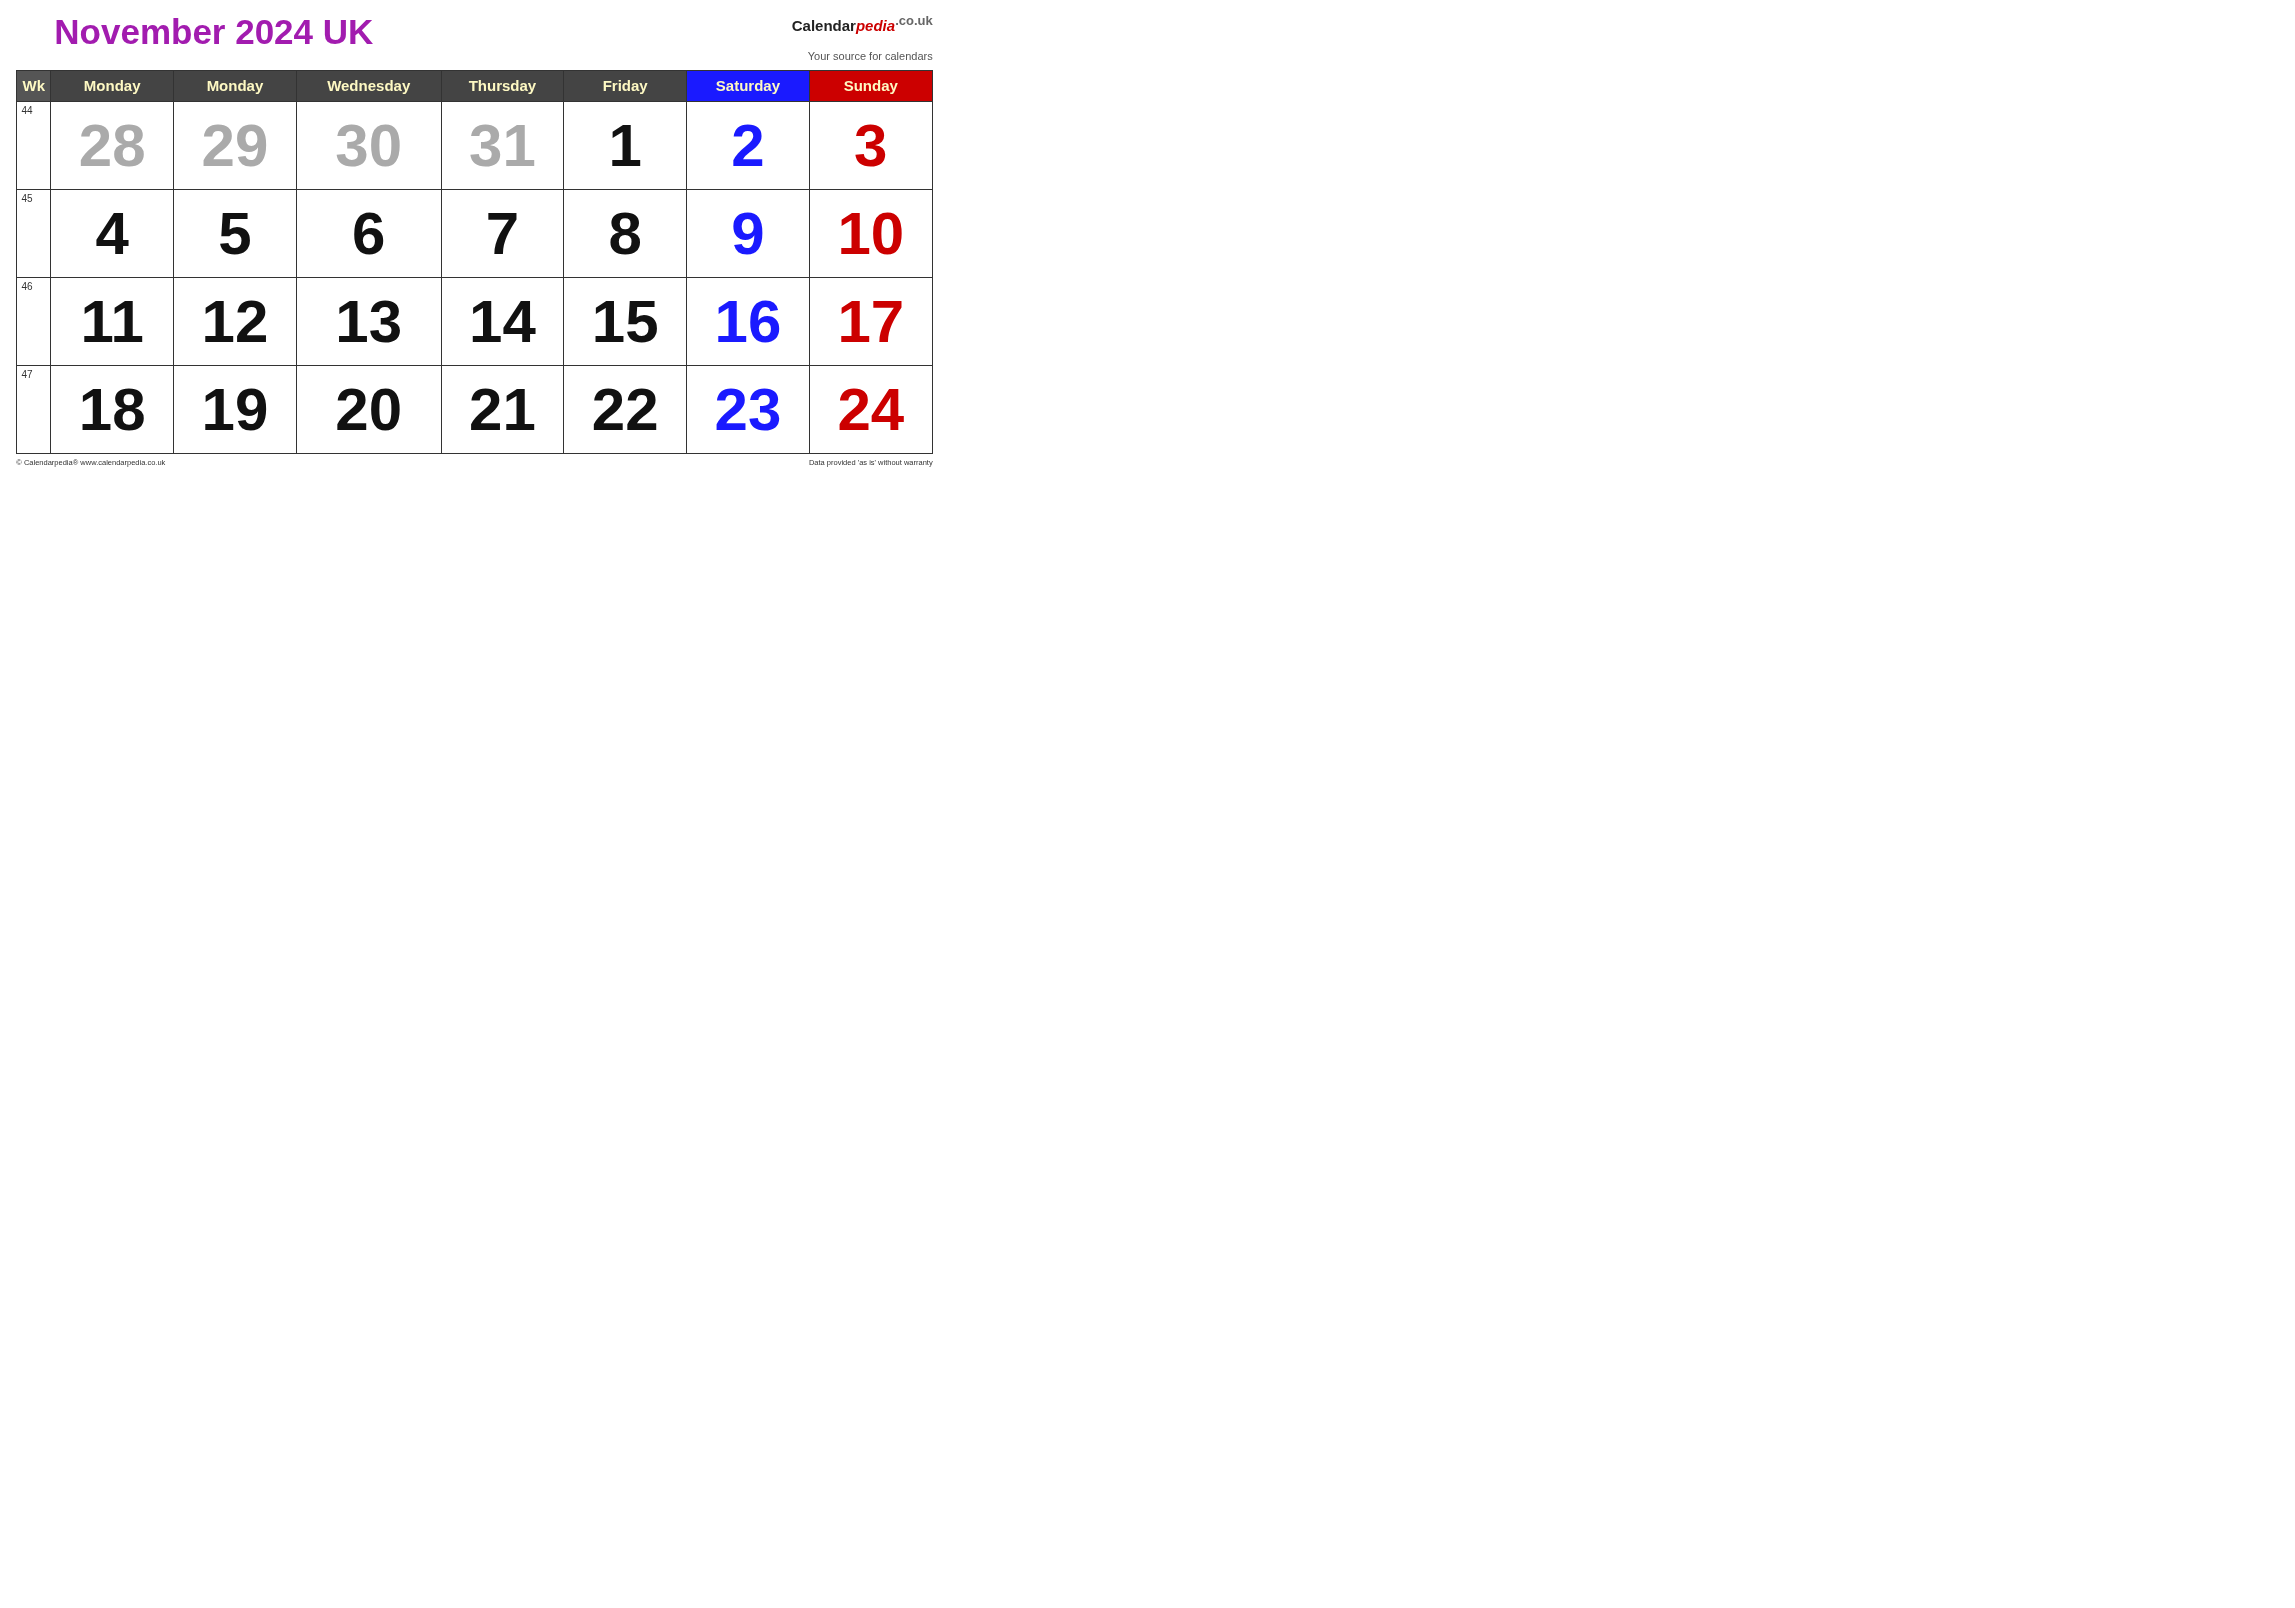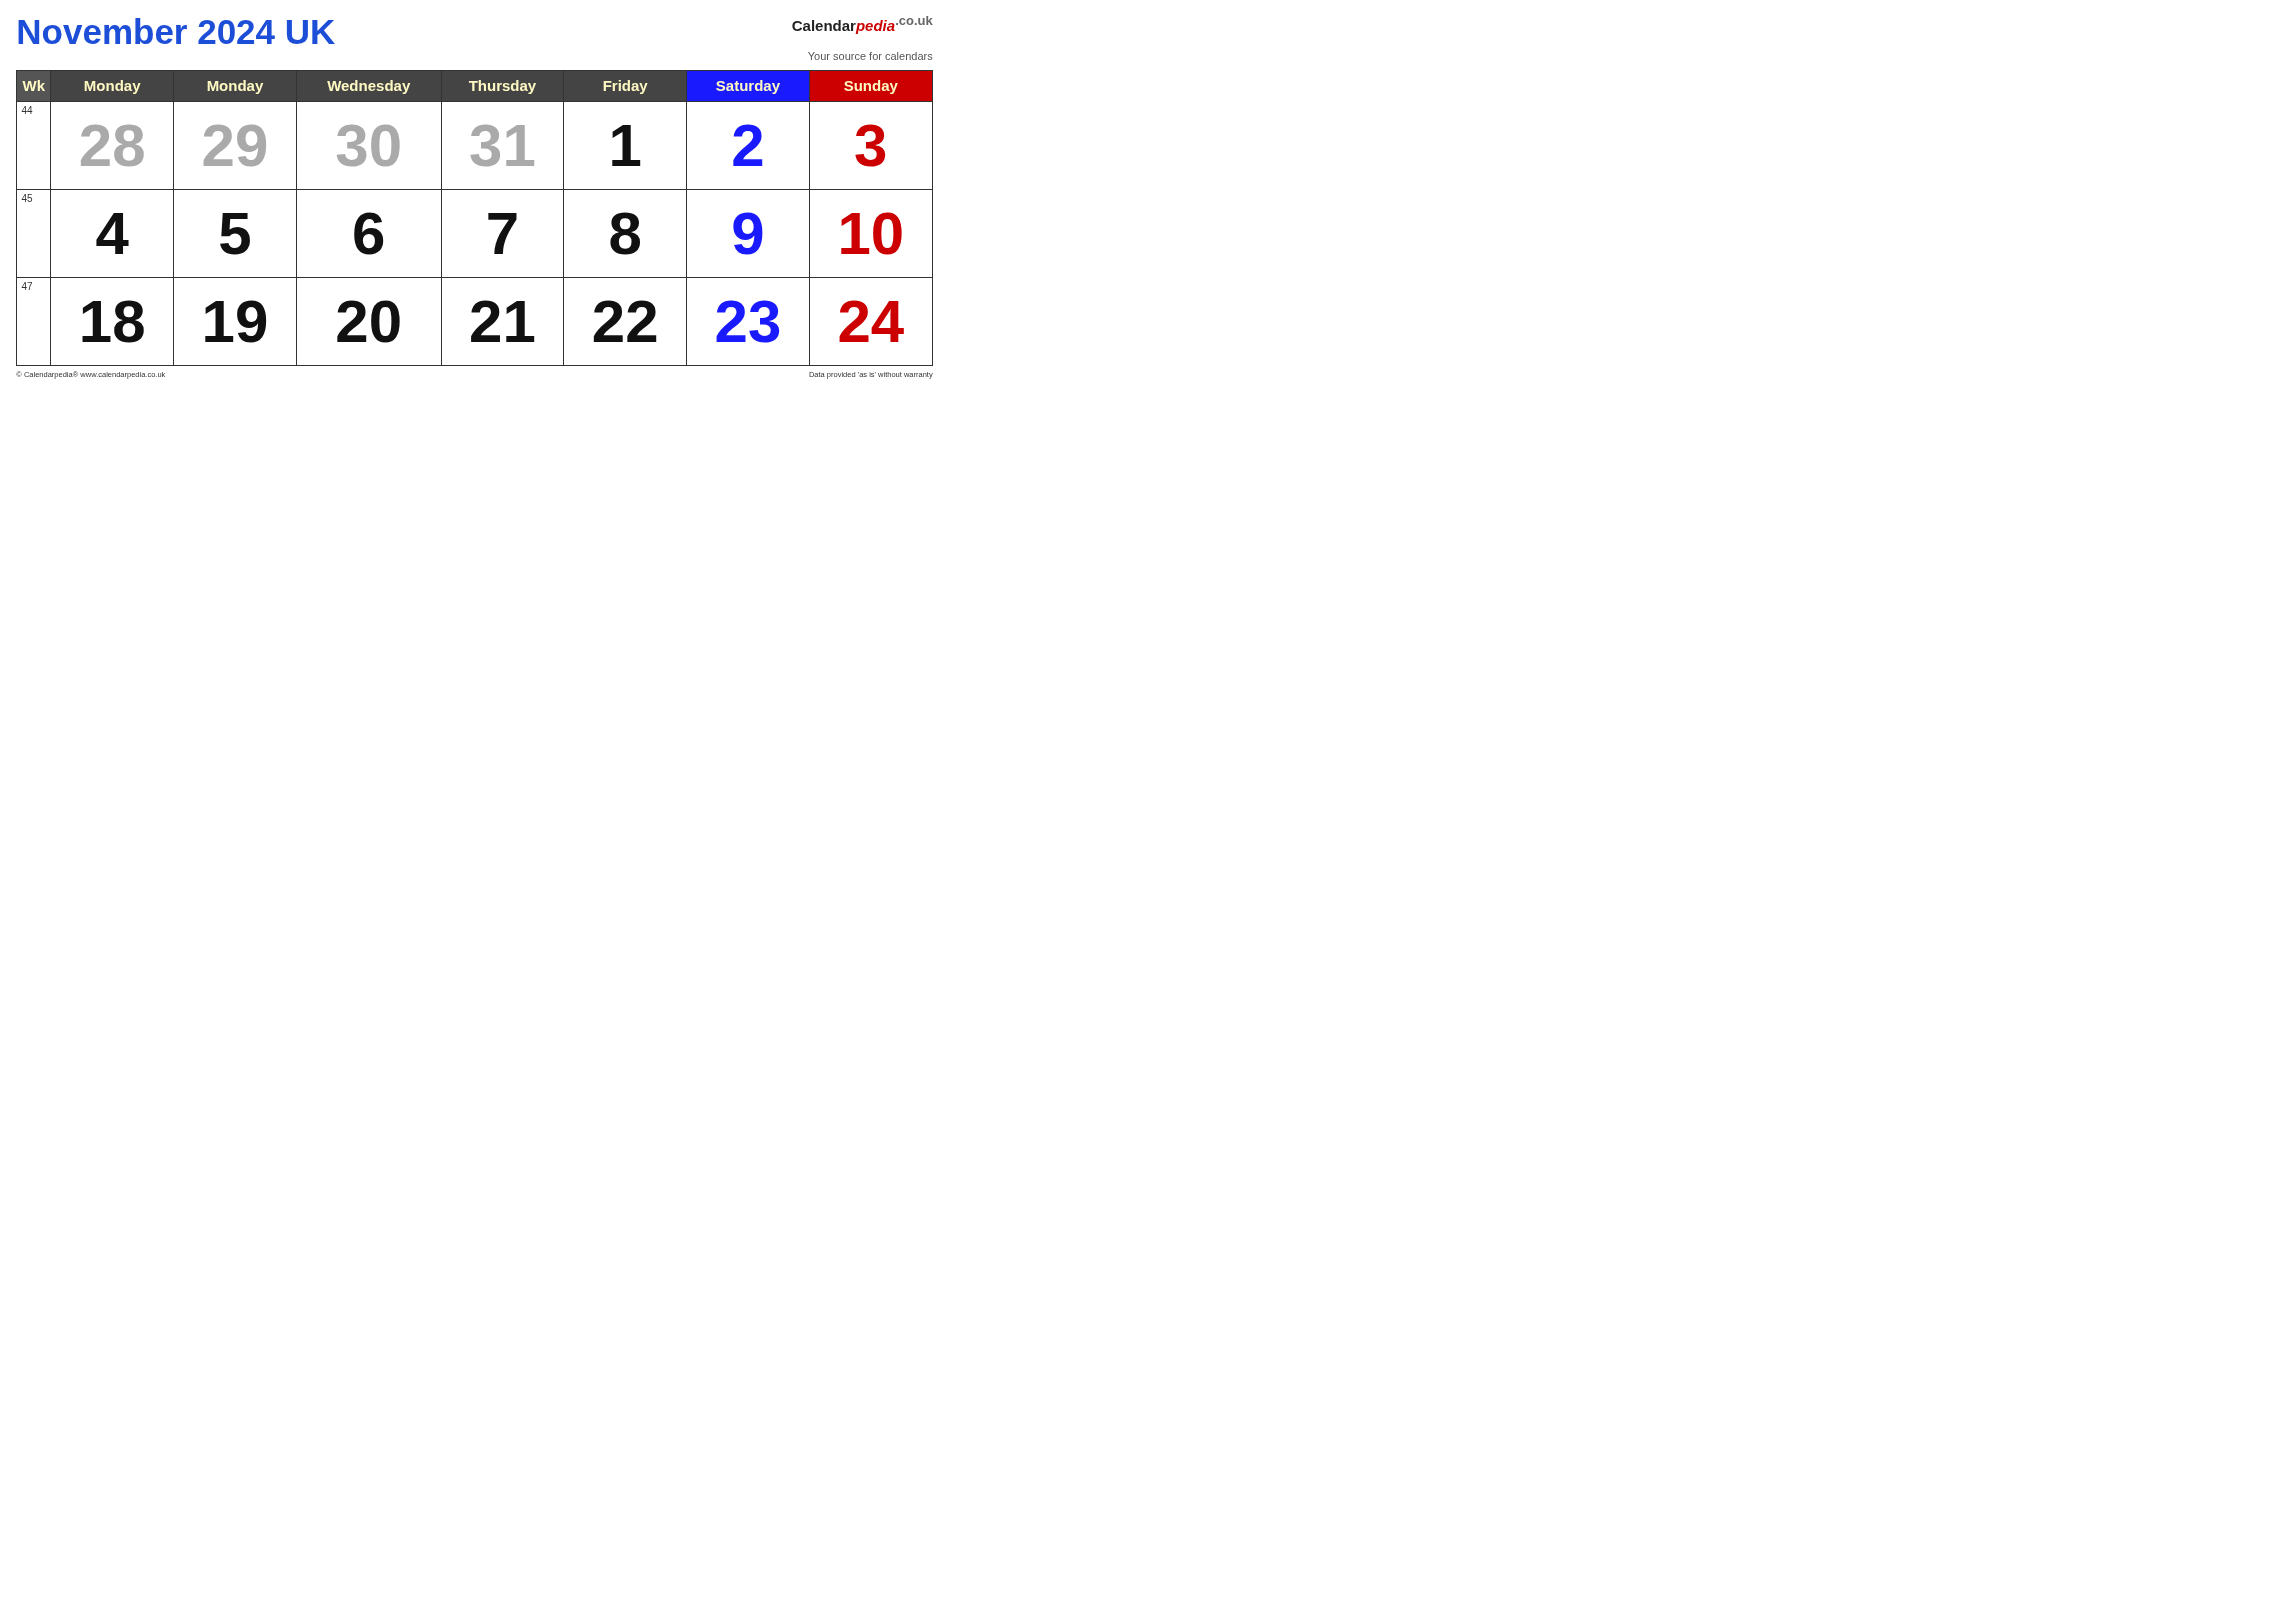--- a/index.html
+++ b/index.html
@@ -19,22 +19,23 @@
     .header-row {
       display: flex;
       justify-content: space-between;
       align-items: flex-start;
       margin-bottom: 8.1px;
     }
 
     .calendar-title {
       font-size: 35px;
       font-weight: 900;
-      color: #1d4ed8;
+      color: #a21caf;
       line-height: 1;
+      margin-left: 38px;
     }
 
     .logo-container {
       text-align: right;
     }
 
     .logo-text {
       font-size: 15px;
       font-weight: bold;
       color: #222;
@@ -210,20 +211,44 @@
           <span class="day-number black">8</span>
         </td>
         <td class="day-cell">
           <span class="day-number blue">9</span>
         </td>
         <td class="day-cell">
           <span class="day-number red">10</span>
         </td>
       </tr>
       <tr>
+        <td class="wk-cell">46</td>
+        <td class="day-cell">
+          <span class="day-number black">11</span>
+        </td>
+        <td class="day-cell">
+          <span class="day-number black">12</span>
+        </td>
+        <td class="day-cell">
+          <span class="day-number black">13</span>
+        </td>
+        <td class="day-cell">
+          <span class="day-number black">14</span>
+        </td>
+        <td class="day-cell">
+          <span class="day-number black">15</span>
+        </td>
+        <td class="day-cell">
+          <span class="day-number blue">16</span>
+        </td>
+        <td class="day-cell">
+          <span class="day-number red">17</span>
+        </td>
+      </tr>
+      <tr>
         <td class="wk-cell">47</td>
         <td class="day-cell">
           <span class="day-number black">18</span>
         </td>
         <td class="day-cell">
           <span class="day-number black">19</span>
         </td>
         <td class="day-cell">
           <span class="day-number black">20</span>
         </td>

